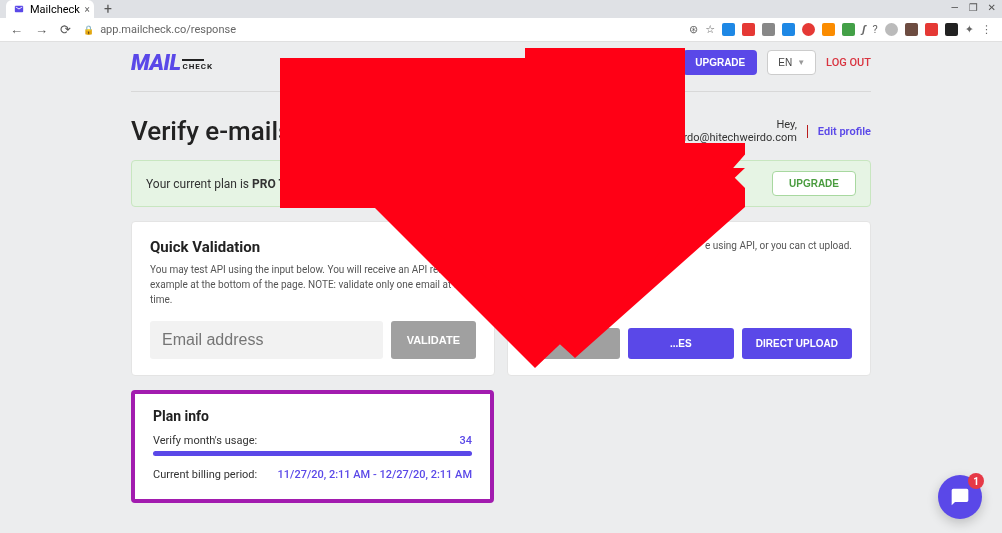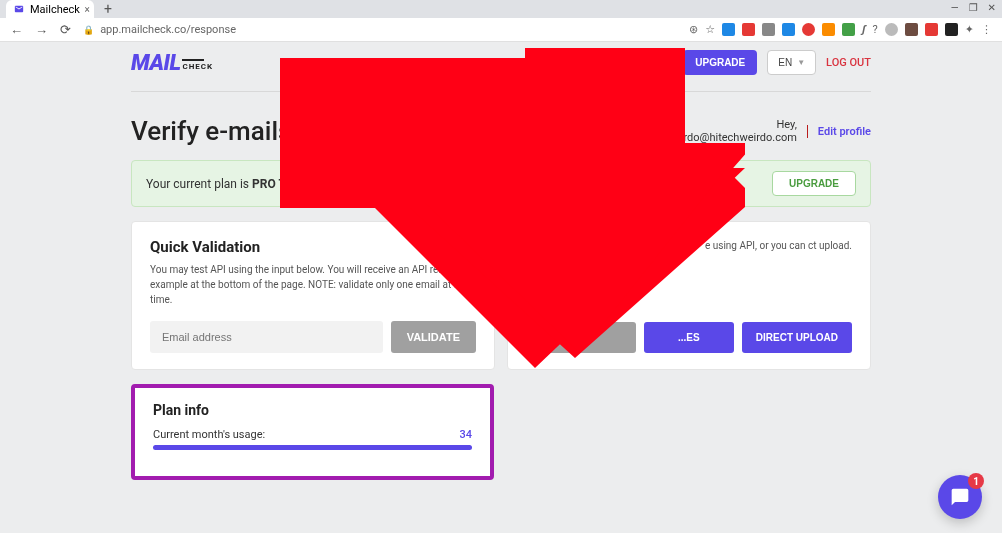--- a/index.html
+++ b/index.html
@@ -46,21 +46,21 @@
   .plan-banner { background: #e6f4e4; border: 1px solid #c8e6c0; border-radius: 4px; padding: 10px 14px; margin-top: 14px; display: flex; justify-content: space-between; align-items: center; font-size: 12px; color: #333; }
   .plan-banner strong { font-weight: 700; }
   .change-btn { background: #fff; border: 1px solid #a8d8a0; color: #4a9c3f; font-size: 10px; font-weight: 600; padding: 6px 16px; border-radius: 4px; cursor: pointer; }
   
   .cards-row { display: flex; gap: 12px; margin-top: 14px; }
   .card { background: #fff; border: 1px solid #e4e4e4; border-radius: 4px; padding: 16px 18px; flex: 1; }
   .card h3 { font-size: 15px; font-weight: 700; margin-bottom: 6px; color: #222; }
   .card-desc { font-size: 10px; color: #555; line-height: 1.5; margin-bottom: 14px; }
   
   .input-row { display: flex; gap: 8px; }
-  .email-input { flex: 1; background: #f2f2f2; border: none; padding: 10px 12px; font-size: 11px; color: #999; border-radius: 3px; }
+  .email-input { flex: 1; background: #f2f2f2; border: none; padding: 10px 12px; font-size: 16px; color: #999; border-radius: 3px; }
   .validate-btn { background: #a0a0a0; color: #fff; border: none; padding: 10px 16px; font-size: 11px; font-weight: 600; border-radius: 3px; cursor: pointer; }
   
   .upload-btns { display: flex; gap: 8px; justify-content: flex-end; }
   .upload-btn { background: #5a48e8; color: #fff; border: none; padding: 10px 14px; font-size: 10px; font-weight: 600; border-radius: 3px; cursor: pointer; white-space: nowrap; }
   .upload-btn.grey { background: #a0a0a0; }
   
   .plan-info-card { background: #fff; border: 4px solid #a21caf; border-radius: 4px; padding: 14px 18px; margin-top: 14px; width: calc(50% - 7px); }
   .plan-info-card h3 { font-size: 14px; font-weight: 700; margin-bottom: 10px; color: #222; }
   .pi-row { display: flex; justify-content: space-between; font-size: 11px; color: #333; margin-bottom: 4px; }
   .pi-value { color: #5a48e8; font-weight: 500; }
@@ -170,33 +170,37 @@
         <p class="card-desc">You may test API using the input below. You will receive an API response example at the bottom of the page. NOTE: validate only one email at a time.</p>
         <div class="input-row">
           <input class="email-input" placeholder="Email address" style="">
           <button class="validate-btn">VALIDATE</button>
         </div>
       </div>
       <div class="card" style="display:flex;flex-direction:column;">
         <p class="card-desc" style="text-align:left;margin-left:auto;">e using API, or you can ct upload.</p>
         <div class="upload-btns" style="margin-top:auto;">
           <button class="upload-btn grey" style="width:90px"></button>
-          <button class="upload-btn" style="width:90px">...ES</button>
+          <button class="upload-btn" style="width:106px">...ES</button>
           <button class="upload-btn">DIRECT UPLOAD</button>
         </div>
       </div>
     </div>
 
     <div class="plan-info-card">
       <h3>Plan info</h3>
       <div class="pi-row">
-        <span>Current month's usage:</span>
+        <span>Verify month's usage:</span>
         <span class="pi-value">34</span>
       </div>
       <div class="progress"></div>
+      <div class="pi-row">
+        <span>Current billing period:</span>
+        <span class="pi-value">11/27/20, 2:11 AM - 12/27/20, 2:11 AM</span>
+      </div>
     </div>
 
   </div>
 </div>
 
 <svg class="red-arrow" viewBox="0 0 520 320">
   <polygon fill="#ff0015" points="55,10 330,10 330,120 520,120 310,320 130,140 230,140 55,140"></polygon>
   <polygon fill="#ff0015" points="300,0 460,0 460,95 530,95 350,300 280,230 410,100 300,100"></polygon>
   <polygon fill="#ff0015" points="55,10 360,10 360,100 480,100 530,150 350,310 185,160 260,160 55,160"></polygon>
 

